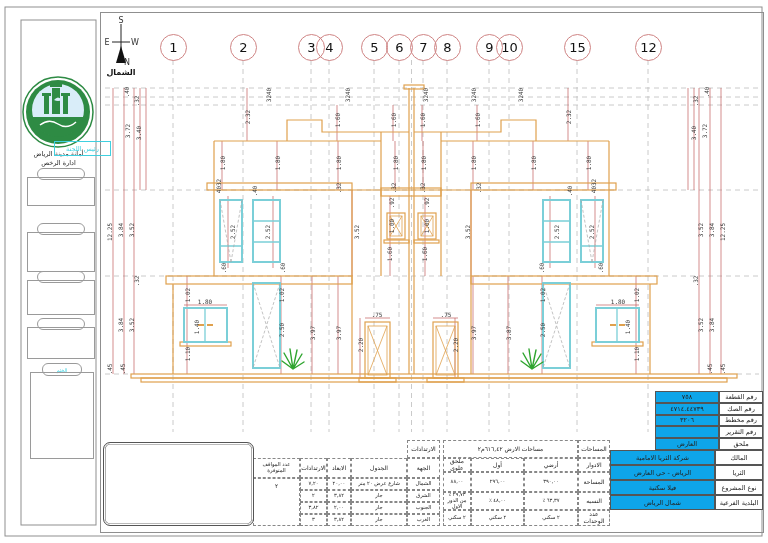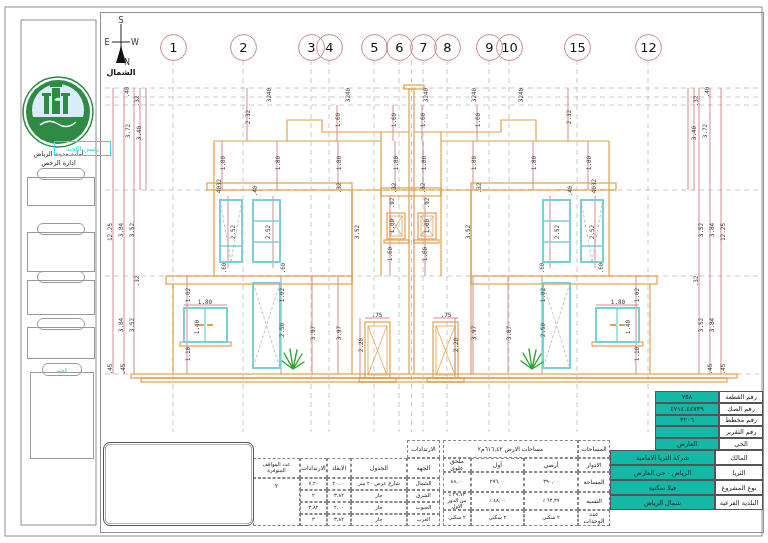--- a/index.html
+++ b/index.html
@@ -31,21 +31,21 @@
   #sheet-label{color:var(--green);font-size:8px;margin-top:12px;}
   #sheet-number{color:#111;font-size:19px;margin-top:2px;}
   #facade-title{position:absolute;left:443px;top:401px;width:190px;text-align:center;font-size:22px;color:var(--pink);direction:rtl;white-space:nowrap;}
   .tbl{position:absolute;direction:rtl;font-size:6.5px;color:#222;}
   .tA{left:655px;top:391px;width:108px;}
   .tB{left:610px;top:450px;width:153px;}
   .tA .row,.tB .row{display:flex;flex-direction:row;}
   .tA .row{height:11.8px;}
   .tB .row{height:15px;}
   .lab{border:.8px solid #555;display:flex;align-items:center;justify-content:center;background:#fff;}
-  .val{border:.8px solid #555;flex:1;display:flex;align-items:center;justify-content:center;background:#14b8a6;}
+  .val{border:.8px solid #555;flex:1;display:flex;align-items:center;justify-content:center;background:#0ea5e9;}
   .tA .lab{width:42px;}
   .tB .lab{width:46px;}
   .gridt{position:absolute;display:grid;direction:rtl;font-size:6px;color:#222;}
   #tableC{left:443px;top:440px;width:167px;grid-template-columns:32px 54px 53px 28px;grid-template-rows:18px 14px 20px 18px 16px;}
   #tableD{left:253px;top:440px;width:187px;grid-template-columns:33px 56px 24px 27px 47px;grid-template-rows:18px 20px 12px 12px 12px 12px;}
   .dc{border:1px dashed #888;display:flex;align-items:center;justify-content:center;text-align:center;line-height:1.1;padding:0 1px;box-sizing:border-box;overflow:hidden;}
   .nc{border:none;}
   #parking-frame{position:absolute;left:103px;top:442px;width:149px;height:82px;border:1.4px solid #555;border-radius:7px;box-shadow:inset 0 0 0 1px #fff,inset 0 0 0 1.6px #777;}
   .small5{font-size:5.2px;}
 </style>
@@ -280,21 +280,21 @@
       </div>
       <div class="row">
         <div class="lab">رقم مخطط</div>
         <div class="val">٣٢٠٦</div>
       </div>
       <div class="row">
         <div class="lab">رقم التقرير</div>
         <div class="val"></div>
       </div>
       <div class="row">
-        <div class="lab">الحي</div>
+        <div class="lab">ملحق</div>
         <div class="val">العارض</div>
       </div>
     </div>
   <div class="tbl tB" id="tableB">
       <div class="row">
         <div class="lab">المالك</div>
         <div class="val">شركة الثريا الامامية</div>
       </div>
       <div class="row">
         <div class="lab">الثريا</div>

